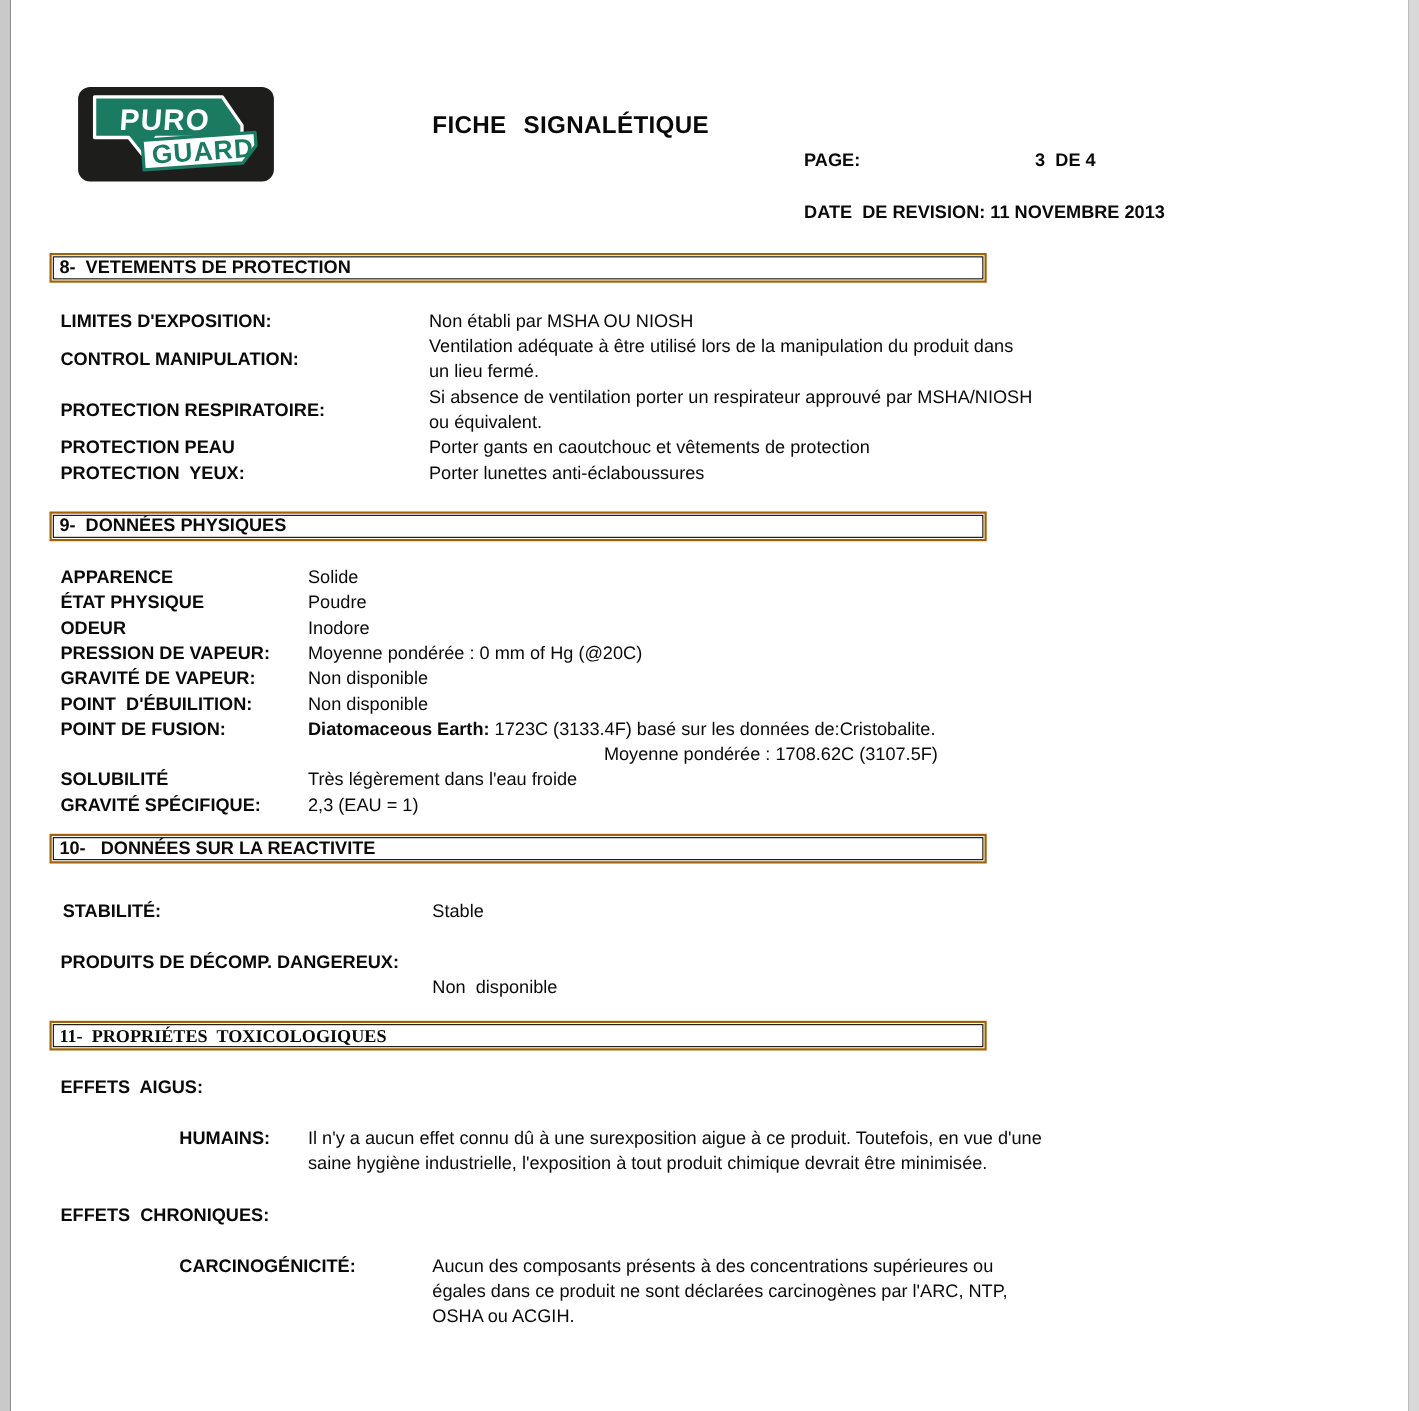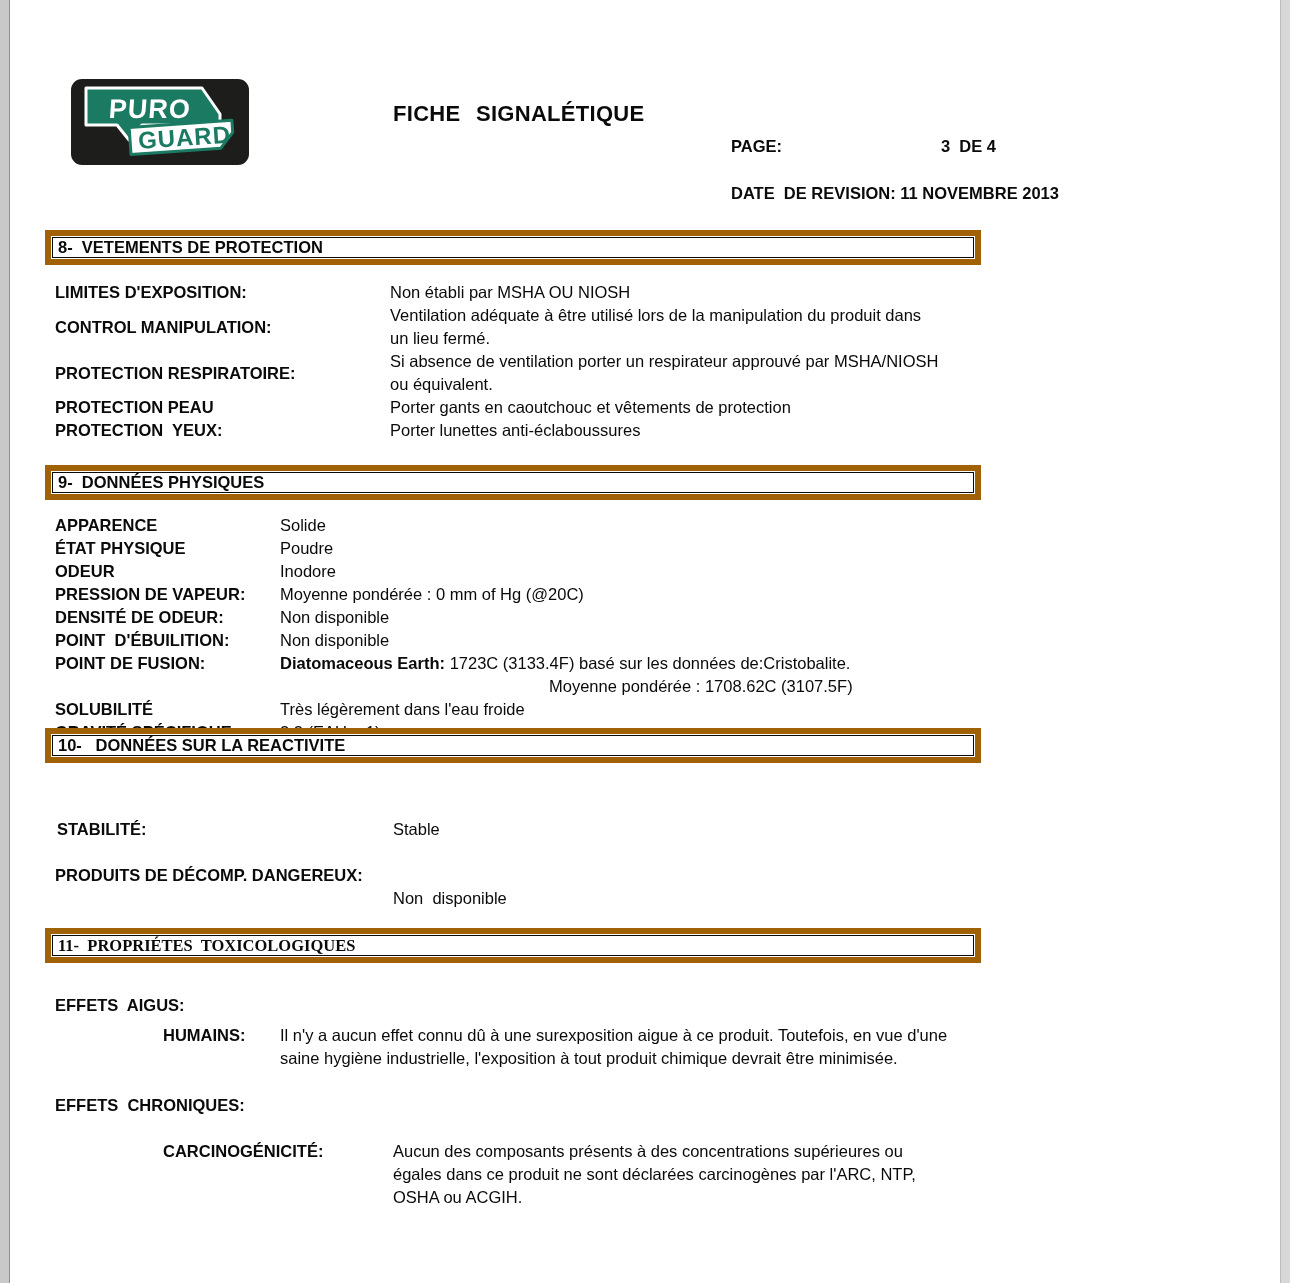--- a/index.html
+++ b/index.html
@@ -17,21 +17,21 @@
     position:absolute; left:0; top:0; bottom:0; width:9px;
     background:#c9c9c9; border-right:1px solid #8f8f8f;
   }
   .edge-right {
     position:absolute; right:0; top:0; bottom:0; width:9px;
     background:#d8d8d8; border-left:1px solid #bcbcbc;
   }
 
   .doc-title { left:393px; top:102px; font-size:22px; font-weight:bold; word-spacing:9px; letter-spacing:0.3px; }
 
-  .bar { left:45px; width:936px; border:6px solid #a16207; padding:1px; background:#fff; box-sizing:border-box; }
+  .bar { left:45px; width:852px; border:2px solid #a16207; padding:1px; background:#fff; box-sizing:border-box; }
   .bar-inner { border:1px solid #0a0a0a; padding:0 5px; font-weight:bold; font-size:16.5px; line-height:19px; white-space:pre; }
 
   .rows { left:55px; width:1055px; }
   .row { display:flex; align-items:center; }
   .row .lab { font-weight:bold; flex:0 0 335px; white-space:pre; }
   .rows-narrow .row .lab { flex:0 0 225px; }
   .row .val { white-space:pre-line; flex:1 1 auto; }
 
   .logo { left:70px; top:78px; width:180px; height:88px; }
 </style>
@@ -101,21 +101,21 @@
     </div>
     <div class="row">
       <span class="lab">ODEUR</span>
       <span class="val">Inodore</span>
     </div>
     <div class="row">
       <span class="lab">PRESSION DE VAPEUR:</span>
       <span class="val">Moyenne pondérée : 0 mm of Hg (@20C)</span>
     </div>
     <div class="row">
-      <span class="lab">DENSITÉ DE ODEUR:</span>
+      <span class="lab">GRAVITÉ DE VAPEUR:</span>
       <span class="val">Non disponible</span>
     </div>
     <div class="row">
       <span class="lab">POINT  D'ÉBUILITION:</span>
       <span class="val">Non disponible</span>
     </div>
     <div class="row">
       <span class="lab">POINT DE FUSION:</span>
       <span class="val"><b>Diatomaceous Earth:</b><span> 1723C (3133.4F) basé sur les données de:Cristobalite.</span></span>
     </div>
@@ -125,36 +125,36 @@
     <div class="row">
       <span class="lab">SOLUBILITÉ</span>
       <span class="val">Très légèrement dans l'eau froide</span>
     </div>
     <div class="row">
       <span class="lab">GRAVITÉ SPÉCIFIQUE:</span>
       <span class="val">2,3 (EAU = 1)</span>
     </div>
   </div>
 
-  <div class="abs bar" style="top:728px;">
+  <div class="abs bar" style="top:758px;">
     <div class="bar-inner">10-   DONNÉES SUR LA REACTIVITE</div>
   </div>
   <div class="abs rows" style="top:818px; left:57px;">
     <div class="row">
       <span class="lab" style="flex-basis:336px;">STABILITÉ:</span>
       <span class="val">Stable</span>
     </div>
   </div>
   <div class="abs b pre" style="left:55px; top:864px;">PRODUITS DE DÉCOMP. DANGEREUX:</div>
   <div class="abs pre" style="left:393px; top:887px;">Non  disponible</div>
 
   <div class="abs bar" style="top:928px;font-family:Liberation Serif, serif;">
     <div class="bar-inner">11-  PROPRIÉTES  TOXICOLOGIQUES</div>
   </div>
-  <div class="abs b pre" style="left:55px; top:978px;margin-top:16px;">EFFETS  AIGUS:</div>
+  <div class="abs b pre" style="left:55px; top:978px;">EFFETS  AIGUS:</div>
   <div class="abs b pre" style="left:163px; top:1024px;">HUMAINS:</div>
   <div class="abs ml" style="left:280px; top:1024px; width:760px;">Il n'y a aucun effet connu dû à une surexposition aigue à ce produit. Toutefois, en vue d'une
 saine hygiène industrielle, l'exposition à tout produit chimique devrait être minimisée.</div>
   <div class="abs b pre" style="left:55px; top:1094px;">EFFETS  CHRONIQUES:</div>
   <div class="abs b pre" style="left:163px; top:1140px;">CARCINOGÉNICITÉ:</div>
   <div class="abs ml" style="left:393px; top:1140px; width:620px;">Aucun des composants présents à des concentrations supérieures ou
 égales dans ce produit ne sont déclarées carcinogènes par l'ARC, NTP,
 OSHA ou ACGIH.</div>
 </div>
 

